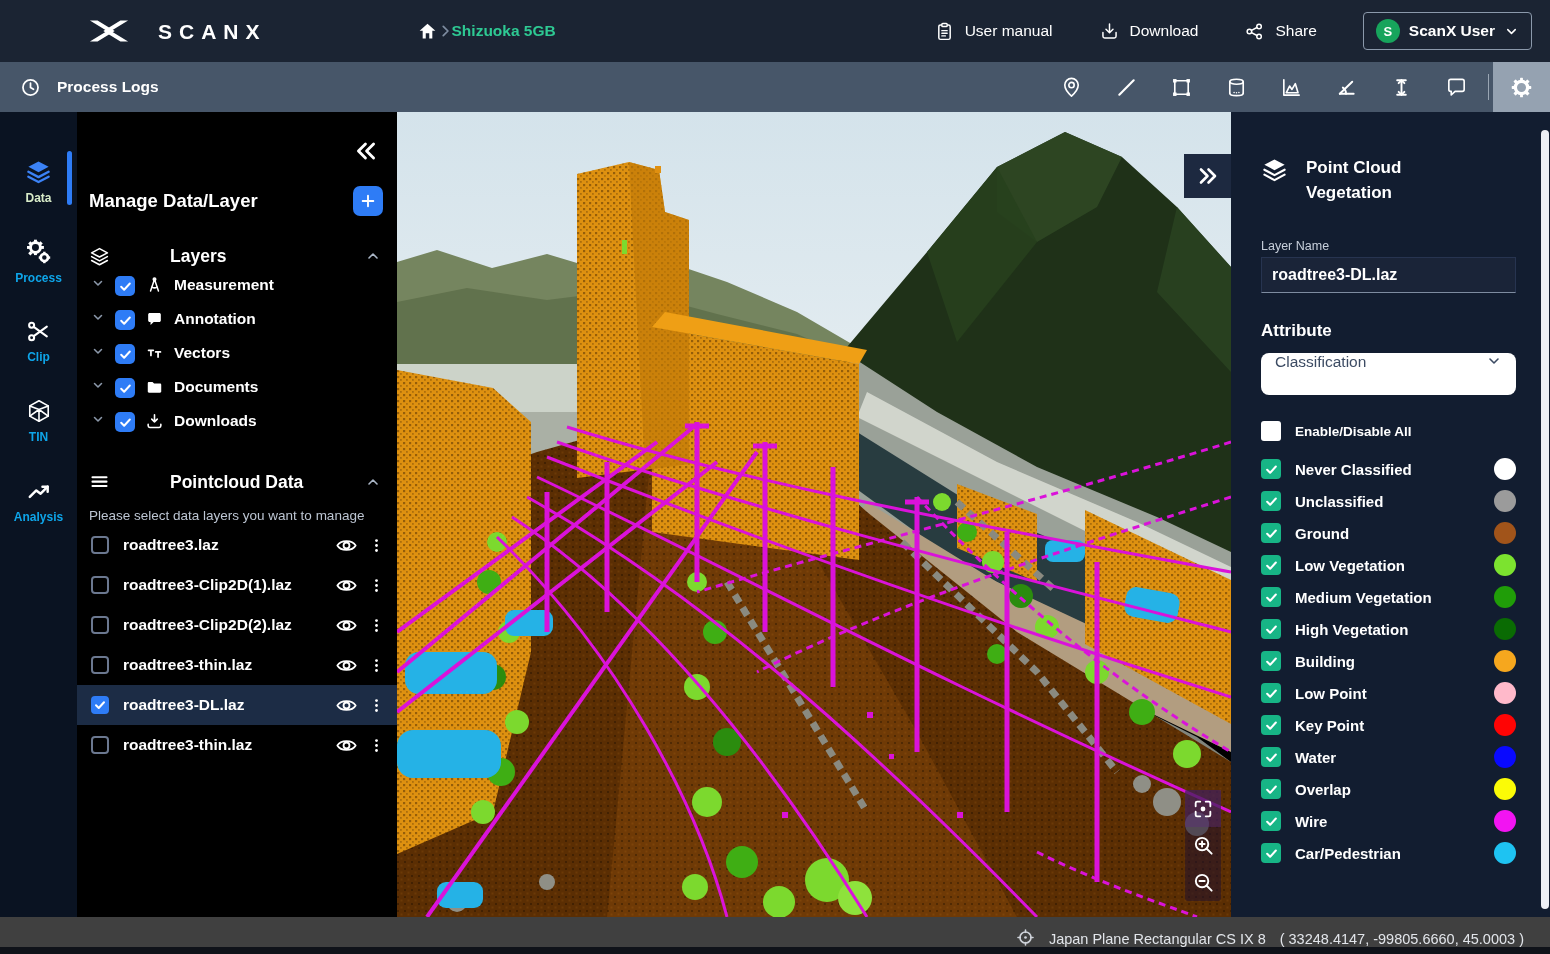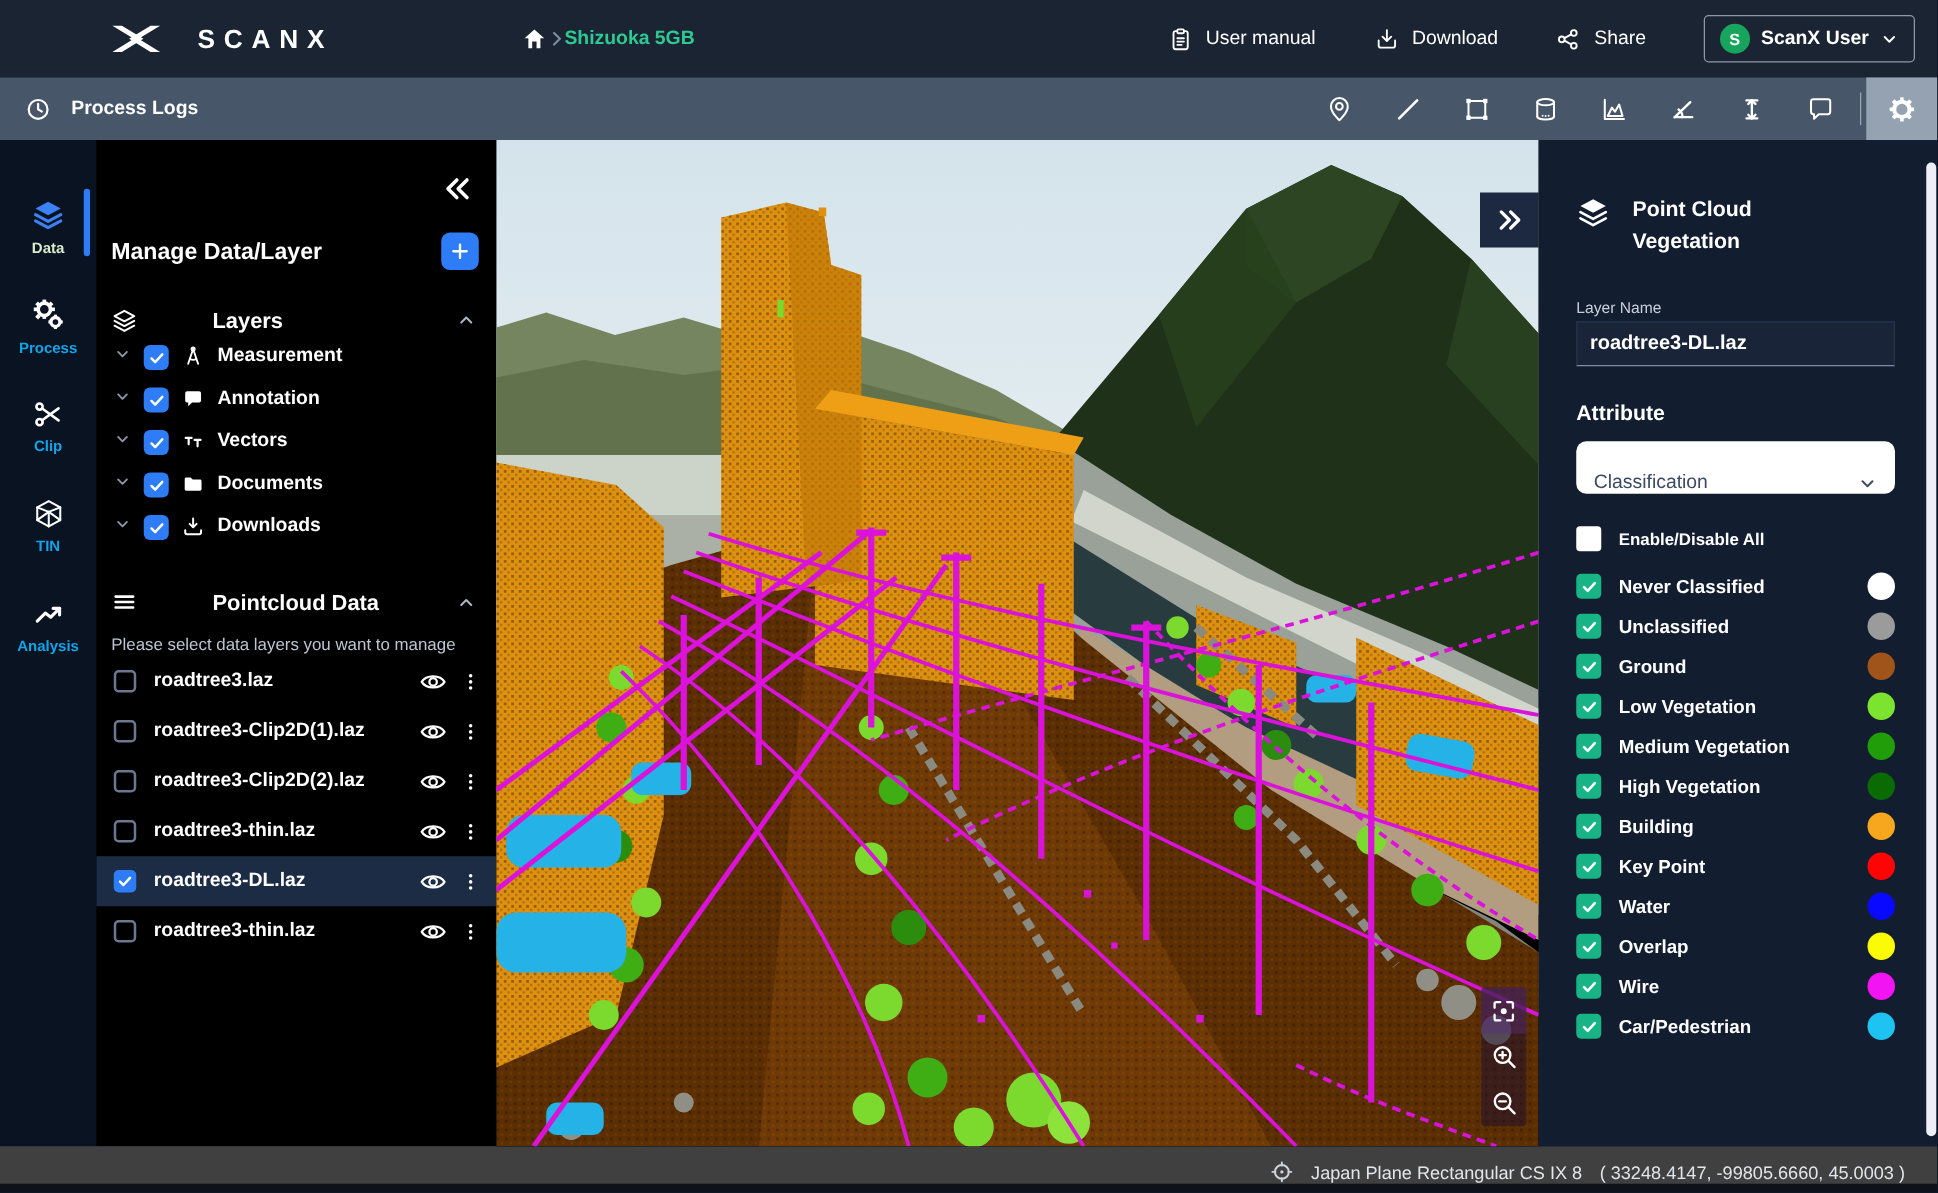--- a/index.html
+++ b/index.html
@@ -71,21 +71,21 @@
   .vp-btn.fit { background:rgba(92,44,120,0.45); }
 
   
   .right-panel { width:319px; background:#121d30; flex:none; position:relative; padding:44px 34px 0 30px; }
   .rp-scrollbar { position:absolute; top:18px; bottom:8px; right:1px; width:8px; background:#eceff5; border-radius:4px; }
   .rp-head { display:flex; gap:18px; align-items:flex-start; }
   .rp-title { font-size:17px; font-weight:600; line-height:1.45; }
   .field-label { margin-top:34px; font-size:12.5px; color:#c7cfdb; }
   .layer-input { margin-top:4px; width:100%; height:36px; background:#1a2438; border:1px solid #273450; border-bottom:1px solid #7e8ca0; color:#fff; font-size:16px; font-weight:600; padding:0 10px; font-family:"Liberation Sans", sans-serif; }
   .attr-label { margin-top:28px; font-size:17px; font-weight:700; }
-  .select { margin-top:12px; height:42px; background:#fff; border-radius:8px; display:flex; align-items:flex-end; justify-content:space-between; padding:0 14px; color:#3c4b63; font-size:15.5px; cursor:pointer; }
+  .select { margin-top:12px; height:42px; background:#fff; border-radius:8px; display:flex; align-items:flex-start; justify-content:space-between; padding:0 14px; color:#3c4b63; font-size:15.5px; cursor:pointer; }
   .enable-row { margin-top:26px; display:flex; align-items:center; gap:14px; }
   .enable-row .ecb { width:20px; height:20px; border-radius:3px; background:#fff; cursor:pointer; }
   .enable-row .lbl { font-size:13.5px; font-weight:700; }
   .class-list { margin-top:12px; }
   .class-row { display:flex; align-items:center; height:32px; }
   .ccb { width:20px; height:20px; border-radius:4px; background:#17b586; display:flex; align-items:center; justify-content:center; flex:none; cursor:pointer; }
   .class-lbl { margin-left:14px; font-size:15px; font-weight:600; flex:1; }
   .class-dot { width:22px; height:22px; border-radius:50%; flex:none; cursor:pointer; }
 
   
@@ -793,20 +793,29 @@
           <div class="class-row">
             <span class="ccb">
               <svg class="ic" width="13" height="13" viewBox="0 0 24 24" style="stroke-width:3.8">
                 <path d="M4 12.5 L9.5 18 L20 6.5"></path>
               </svg>
             </span>
             <span class="class-lbl">Building</span>
             <span class="class-dot" style="background: rgb(246, 167, 30);"></span>
           </div>
 
+          <div class="class-row">
+            <span class="ccb">
+              <svg class="ic" width="13" height="13" viewBox="0 0 24 24" style="stroke-width:3.8">
+                <path d="M4 12.5 L9.5 18 L20 6.5"></path>
+              </svg>
+            </span>
+            <span class="class-lbl">Low Point</span>
+            <span class="class-dot" style="background: rgb(255, 185, 202);"></span>
+          </div>
 
           <div class="class-row">
             <span class="ccb">
               <svg class="ic" width="13" height="13" viewBox="0 0 24 24" style="stroke-width:3.8">
                 <path d="M4 12.5 L9.5 18 L20 6.5"></path>
               </svg>
             </span>
             <span class="class-lbl">Key Point</span>
             <span class="class-dot" style="background: rgb(255, 4, 4);"></span>
           </div>

